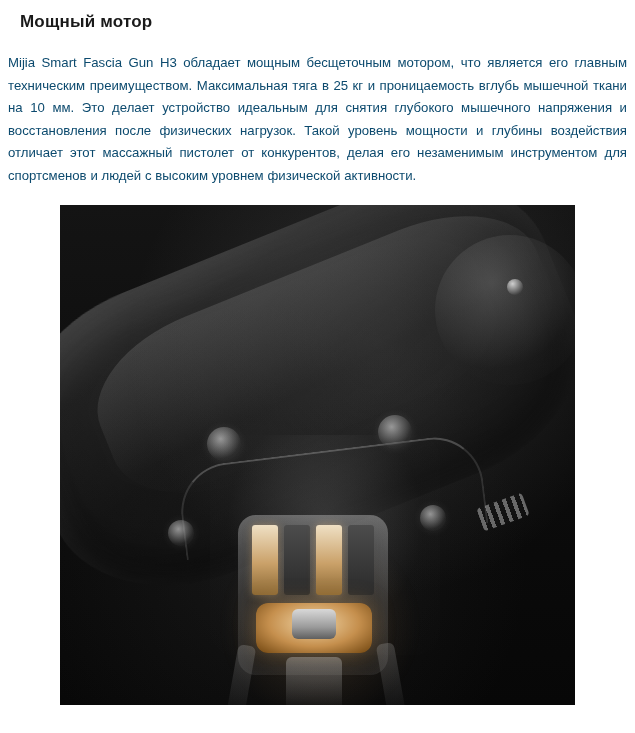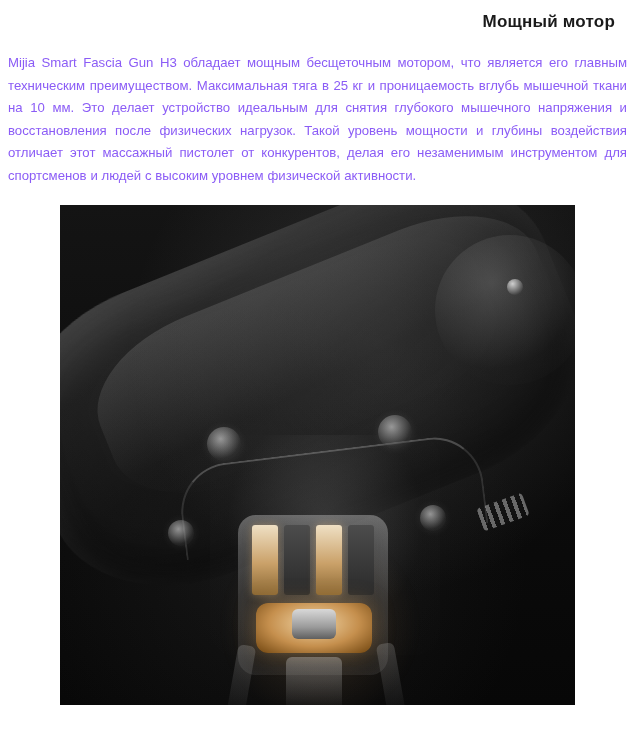--- a/index.html
+++ b/index.html
@@ -14,34 +14,34 @@
     color: #222222;
     overflow: hidden;
   }
   .page {
     width: 635px;
     height: 733px;
     position: relative;
     background: #ffffff;
   }
   .section-title {
-    text-align: right;
+    text-align: left;
     font-size: 17px;
     font-weight: bold;
     color: #1a1a1a;
     margin: 10px 0 0 0;
     padding: 0 20px;
     line-height: 24px;
     letter-spacing: 0.2px;
   }
   .body-copy {
     margin: 18px 8px 0 8px;
     font-size: 13.2px;
     line-height: 22.5px;
-    color: #8b5cf6;
+    color: #0c4a6e;
     text-align: justify;
     text-justify: inter-word;
     word-spacing: 0.1px;
   }
   .figure {
     margin: 18px 0 0 0;
     display: flex;
     justify-content: center;
   }
   .product-photo {

